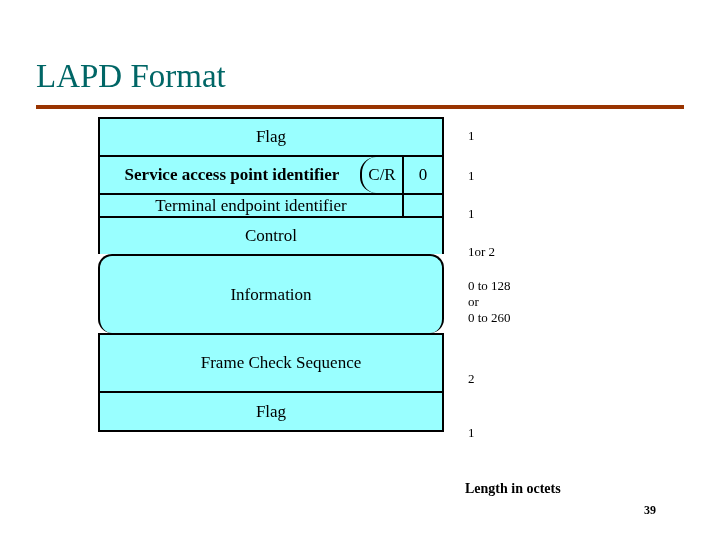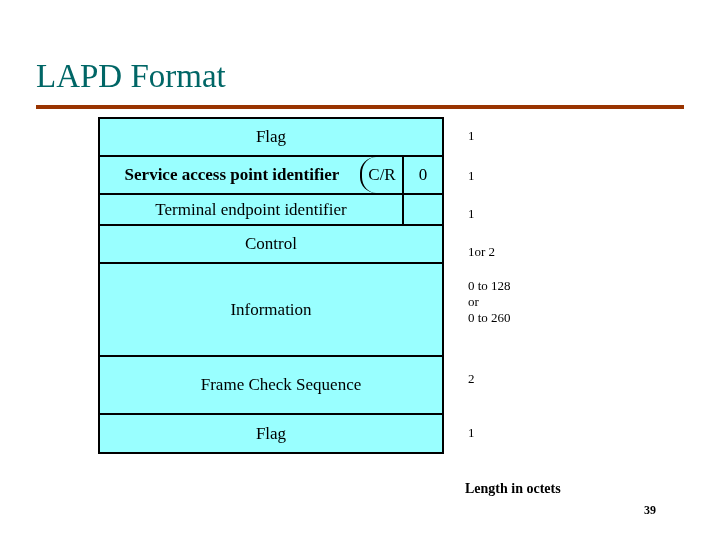--- a/index.html
+++ b/index.html
@@ -52,23 +52,23 @@
     align-items: center;
     justify-content: center;
     font-size: 17px;
     color: #000000;
   }
   .row:last-child {
     border-bottom-width: 2px;
   }
   .row-flag1   { height: 38px; }
   .row-sapi    { height: 38px; }
-  .row-tei     { height: 31px; }
+  .row-tei     { height: 23px; }
   .row-control { height: 38px; }
-  .row-info    { height: 93px; }
+  .row-info    { height: 79px; border-radius: 14px; }
   .row-fcs     { height: 58px; padding-left: 20px; }
   .row-flag2   { height: 41px; }
 
   
   .sapi-main {
     flex: 1 1 auto;
     height: 100%;
     display: flex;
     align-items: center;
     justify-content: center;

